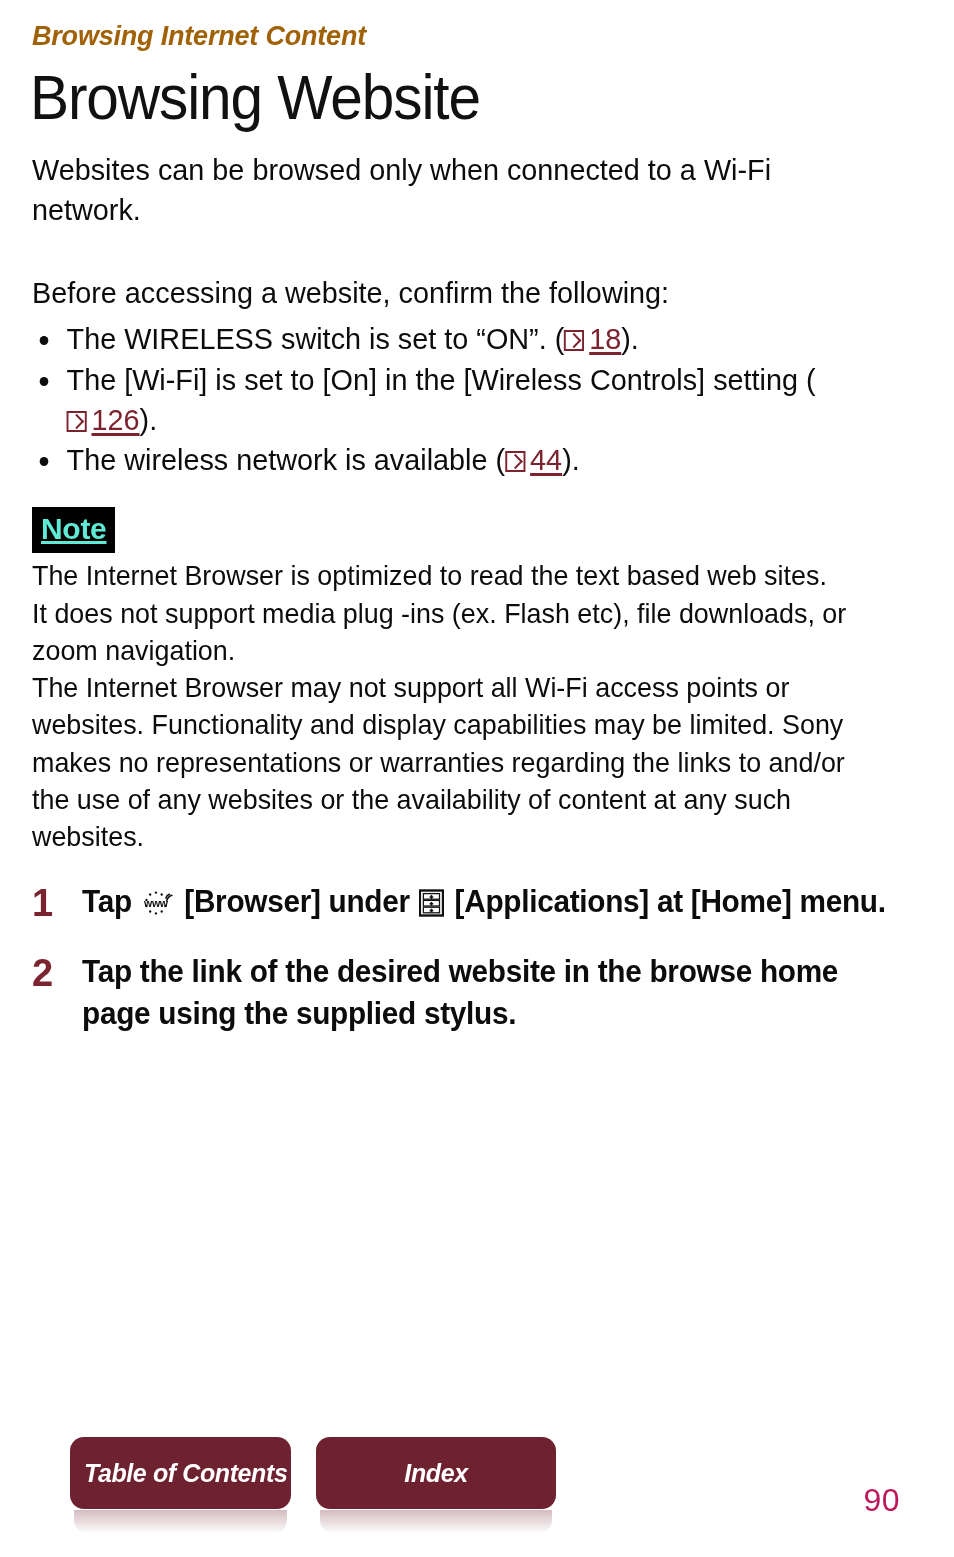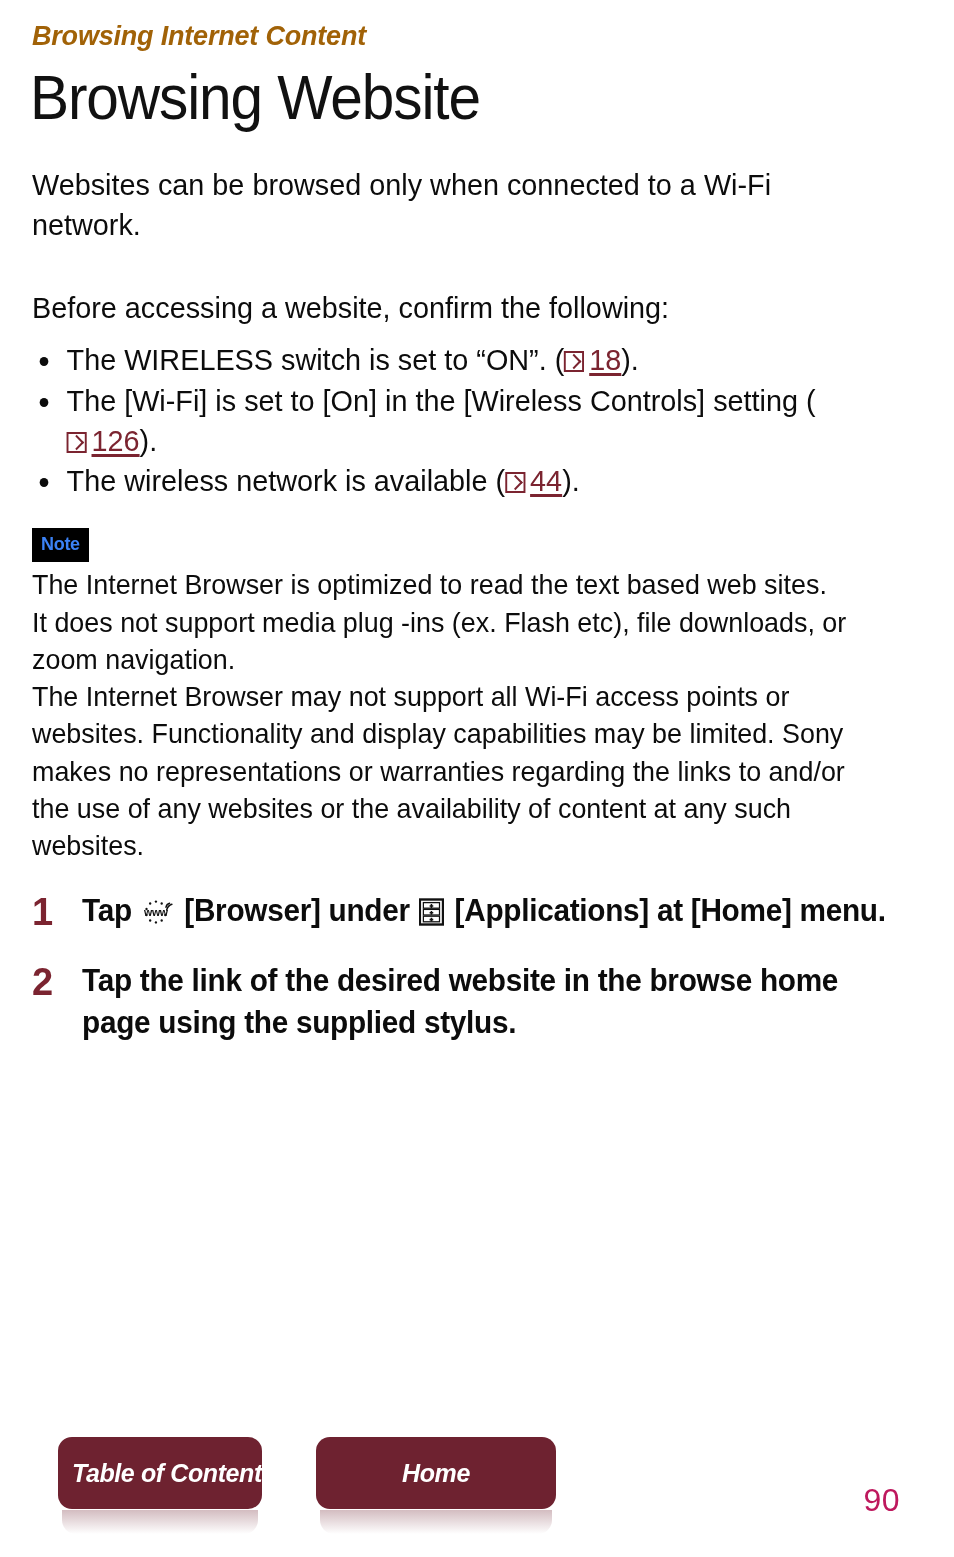--- a/index.html
+++ b/index.html
@@ -41,37 +41,37 @@
     color: #111111;
     letter-spacing: -1.2px;
     margin: 8px 0 0 0;
     line-height: 1.18;
     transform: scaleX(0.93);
     transform-origin: left center;
   }
 
   
   .body-block {
-    margin-top: 31px;
+    margin-top: 16px;
   }
   .para {
     font-size: 30px;
     line-height: 1.32;
     color: #0c0c0c;
     margin: 0 0 0 2px;
     max-width: 880px;
     transform: scaleX(0.96);
     transform-origin: left center;
   }
   .para.spaced { margin-top: 44px; }
 
   
   .bullets {
     list-style: none;
-    margin: 12px 0 0 2px;
+    margin: 6px 0 0 2px;
     padding: 0;
   }
   .bullets li {
     position: relative;
     padding-left: 36px;
     font-size: 30px;
     line-height: 1.33;
     color: #0c0c0c;
     margin-bottom: 1px;
     transform: scaleX(0.96);
@@ -118,27 +118,28 @@
   .ref-num {
     color: #7b2430;
     text-decoration: underline;
     text-underline-offset: 3px;
   }
 
   
   .note-badge {
     display: inline-block;
     background: #000000;
-    color: #3b82f6;
-    font-size: 18px;
+    color: #5eead4;
+    font-size: 30px;
     font-weight: bold;
     line-height: 1;
     padding: 7px 9px 9px 9px;
     margin: 26px 0 4px 2px;
     letter-spacing: -0.3px;
+    text-decoration: underline;
   }
   .note-text {
     font-size: 28px;
     line-height: 1.33;
     color: #0c0c0c;
     margin: 0 0 0 2px;
     max-width: 912px;
     transform: scaleX(0.96);
     transform-origin: left center;
   }
@@ -207,21 +208,21 @@
     border-radius: 14px;
     font-family: "Liberation Sans", sans-serif;
     font-size: 25px;
     font-weight: bold;
     font-style: italic;
     letter-spacing: -0.4px;
     cursor: pointer;
     padding: 0 14px;
     white-space: nowrap;
   }
-  #btn-toc { left: 28px; width: 204px; }
+  #btn-toc { left: 40px; width: 221px; }
   #btn-index { left: 286px; width: 240px; }
 
   .nav-btn::after {
     content: "";
     position: absolute;
     left: 4px;
     right: 4px;
     top: 73px;
     height: 24px;
     border-radius: 0 0 14px 14px;
@@ -310,17 +311,17 @@
 
     <div class="step">
       <div class="step-num">2</div>
       <div class="step-text">Tap the link of the desired website in the browse home page using the supplied stylus.</div>
     </div>
 
   </div>
 
   <div class="footer">
     <button class="nav-btn" id="btn-toc">Table of Contents</button>
-    <button class="nav-btn" id="btn-index">Home</button>
+    <button class="nav-btn" id="btn-index">Index</button>
     <div class="folio">90</div>
   </div>
 
 </div>
 
 </body></html>

